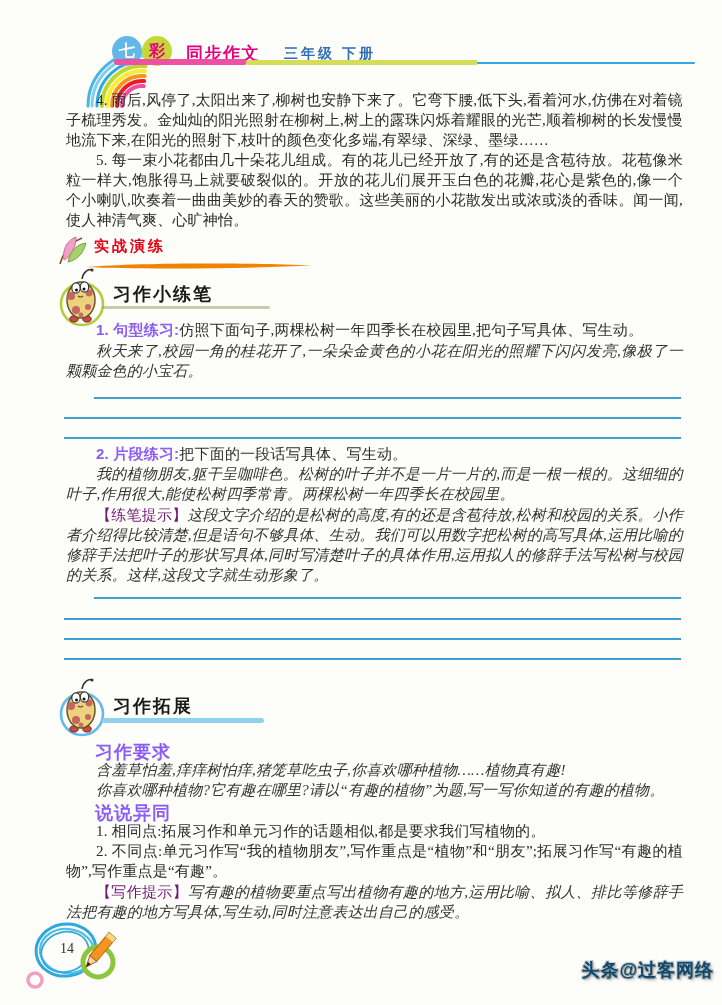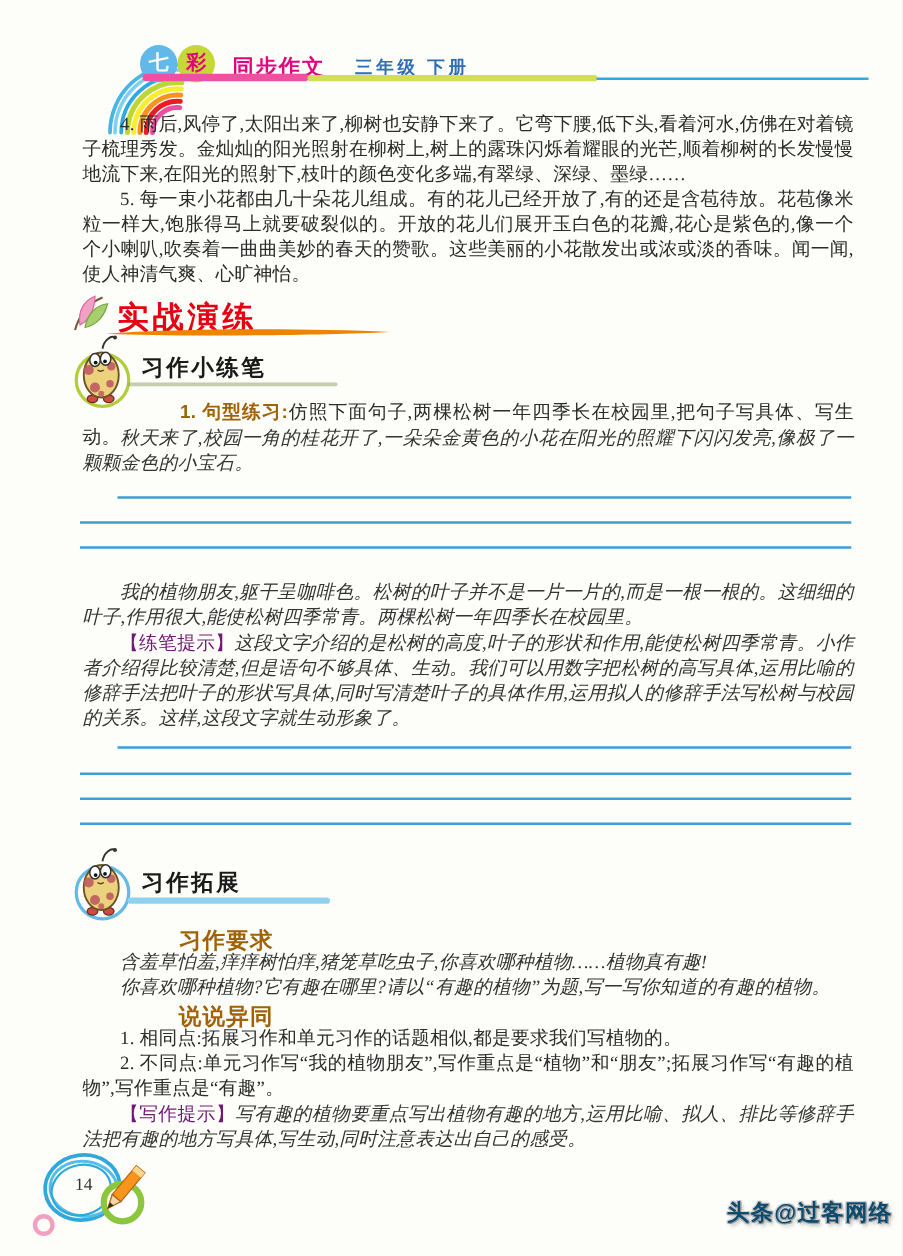--- a/index.html
+++ b/index.html
@@ -11,21 +11,21 @@
     color:#2b2b2b;
   }
   .abs { position:absolute; }
   .hei { font-family:"Liberation Sans","DejaVu Sans",sans-serif; font-weight:bold; }
   .body-text {
     left:66px; width:617px; font-size:15px; line-height:20px;
     text-align:justify; letter-spacing:0.2px;
   }
   .indent { text-indent:2em; }
   .kai { font-style:italic; color:#333; }
-  .magenta { color:#a16207; font-family:"Liberation Sans","DejaVu Sans",sans-serif; font-weight:bold; font-style:normal;margin-left:48px; }
+  .magenta { color:#8b5cf6; font-family:"Liberation Sans","DejaVu Sans",sans-serif; font-weight:bold; font-style:normal; }
   .cyanlabel { color:#701a75; font-style:normal; }
   .writing-line { position:absolute; height:1.6px; background:#3d9fd6; }
   .badge { width:30px; height:30px; border-radius:50%; text-align:center; line-height:30px;
            font-family:"Liberation Sans","DejaVu Sans",sans-serif; font-weight:bold; font-size:16px; }
   .sub-title { font-size:18px; color:#1a1a1a; letter-spacing:2px; }
   .mini-head { font-size:18px; letter-spacing:1px;font-family:Liberation Mono, monospace; }
   .watermark {
     font-family:"Liberation Sans","DejaVu Sans",sans-serif; font-weight:bold; font-size:18px;
     color:#0c4a6e; letter-spacing:1px;
     text-shadow:1px 1px 0 #9b9b9b, -1px -1px 0 #d8d8d8, 1px -1px 0 #bdbdbd, -1px 1px 0 #bdbdbd, 2px 2px 3px rgba(60,60,60,.35);
@@ -79,41 +79,42 @@
   <div class="abs" style="left:477px; top:61.5px; width:218px; height:2.5px; background:#33a8dc; border-radius:2px"></div>
 
   <p class="abs body-text indent" style="top:90px">4. 雨后,风停了,太阳出来了,柳树也安静下来了。它弯下腰,低下头,看着河水,仿佛在对着镜子梳理秀发。金灿灿的阳光照射在柳树上,树上的露珠闪烁着耀眼的光芒,顺着柳树的长发慢慢地流下来,在阳光的照射下,枝叶的颜色变化多端,有翠绿、深绿、墨绿……</p>
   <p class="abs body-text indent" style="top:150px">5. 每一束小花都由几十朵花儿组成。有的花儿已经开放了,有的还是含苞待放。花苞像米粒一样大,饱胀得马上就要破裂似的。开放的花儿们展开玉白色的花瓣,花心是紫色的,像一个个小喇叭,吹奏着一曲曲美妙的春天的赞歌。这些美丽的小花散发出或浓或淡的香味。闻一闻,使人神清气爽、心旷神怡。</p>
 
   <svg class="abs" style="left:56px; top:234px" width="36" height="32" viewBox="0 0 36 32">
     <path d="M4,30 C8,16 16,8 26,4" stroke="#7a5230" stroke-width="1.6" fill="none"></path>
     <path d="M8,26 C6,14 12,6 20,3 C20,12 16,22 8,26 Z" fill="#f2a0c6" stroke="#d86aa4" stroke-width="1"></path>
     <path d="M12,28 C14,16 22,10 30,9 C28,18 22,26 12,28 Z" fill="#a8cf6e" stroke="#76a83e" stroke-width="1"></path>
   </svg>
-  <div class="abs hei" style="left:94px; top:237px; font-size:25px; color:#e60012; letter-spacing:3px">实战演练</div>
+  <div class="abs hei" style="left:94px; top:237px; font-size:15px; color:#e60012; letter-spacing:3px">实战演练</div>
   <svg class="abs" style="left:85px; top:262px" width="228" height="8" viewBox="0 0 228 8">
     <path d="M0,5 C55,0.5 165,0.5 227,3.5 C165,6.5 55,7.5 0,5 Z" fill="#f08300"></path>
   </svg>
 
   <svg class="abs" style="left:56px; top:264px; overflow:visible" width="56" height="62" viewBox="0 0 56 62">
     <circle cx="26" cy="40" r="21" fill="none" stroke="#b3cc3a" stroke-width="2.6"></circle>
     <use href="#bug"></use>
   </svg>
   <div class="abs" style="left:102px; top:306px; width:168px; height:3px; background:rgba(150,165,110,.55); border-radius:2px"></div>
   <div class="abs hei sub-title" style="left:113px; top:282px">习作小练笔</div>
 
   <p class="abs body-text indent" style="top:320px"><span class="magenta">1. 句型练习:</span><span>仿照下面句子,两棵松树一年四季长在校园里,把句子写具体、写生动。</span></p>
   <p class="abs body-text indent kai" style="top:341px">秋天来了,校园一角的桂花开了,一朵朵金黄色的小花在阳光的照耀下闪闪发亮,像极了一颗颗金色的小宝石。</p>
 
   <div class="writing-line" style="left:94px;  top:397px; width:587px"></div>
   <div class="writing-line" style="left:64px;  top:417px; width:617px"></div>
   <div class="writing-line" style="left:64px;  top:437px; width:617px"></div>
 
+  <p class="abs body-text indent" style="top:444px"><span class="magenta">2. 片段练习:</span><span>把下面的一段话写具体、写生动。</span></p>
   <p class="abs body-text indent kai" style="top:464px">我的植物朋友,躯干呈咖啡色。松树的叶子并不是一片一片的,而是一根一根的。这细细的叶子,作用很大,能使松树四季常青。两棵松树一年四季长在校园里。</p>
-  <p class="abs body-text indent kai" style="top:505px"><span class="cyanlabel">【练笔提示】</span><span>这段文字介绍的是松树的高度,叶子的形状和作用,能使松树四季常青。小作者介绍得比较清楚,但是语句不够具体、生动。我们可以用数字把松树的高写具体,运用比喻的修辞手法把叶子的形状写具体,同时写清楚叶子的具体作用,运用拟人的修辞手法写松树与校园的关系。这样,这段文字就生动形象了。</span></p>
+  <p class="abs body-text indent kai" style="top:505px"><span class="cyanlabel">【练笔提示】</span><span>这段文字介绍的是松树的高度,有的还是含苞待放,松树和校园的关系。小作者介绍得比较清楚,但是语句不够具体、生动。我们可以用数字把松树的高写具体,运用比喻的修辞手法把叶子的形状写具体,同时写清楚叶子的具体作用,运用拟人的修辞手法写松树与校园的关系。这样,这段文字就生动形象了。</span></p>
 
   <div class="writing-line" style="left:94px;  top:597px; width:587px"></div>
   <div class="writing-line" style="left:64px;  top:618px; width:617px"></div>
   <div class="writing-line" style="left:64px;  top:638px; width:617px"></div>
   <div class="writing-line" style="left:64px;  top:658px; width:617px"></div>
 
   <svg class="abs" style="left:56px; top:674px; overflow:visible" width="56" height="62" viewBox="0 0 56 62">
     <circle cx="26" cy="40" r="21" fill="none" stroke="#63b9e9" stroke-width="2.6"></circle>
     <use href="#bug"></use>
   </svg>

